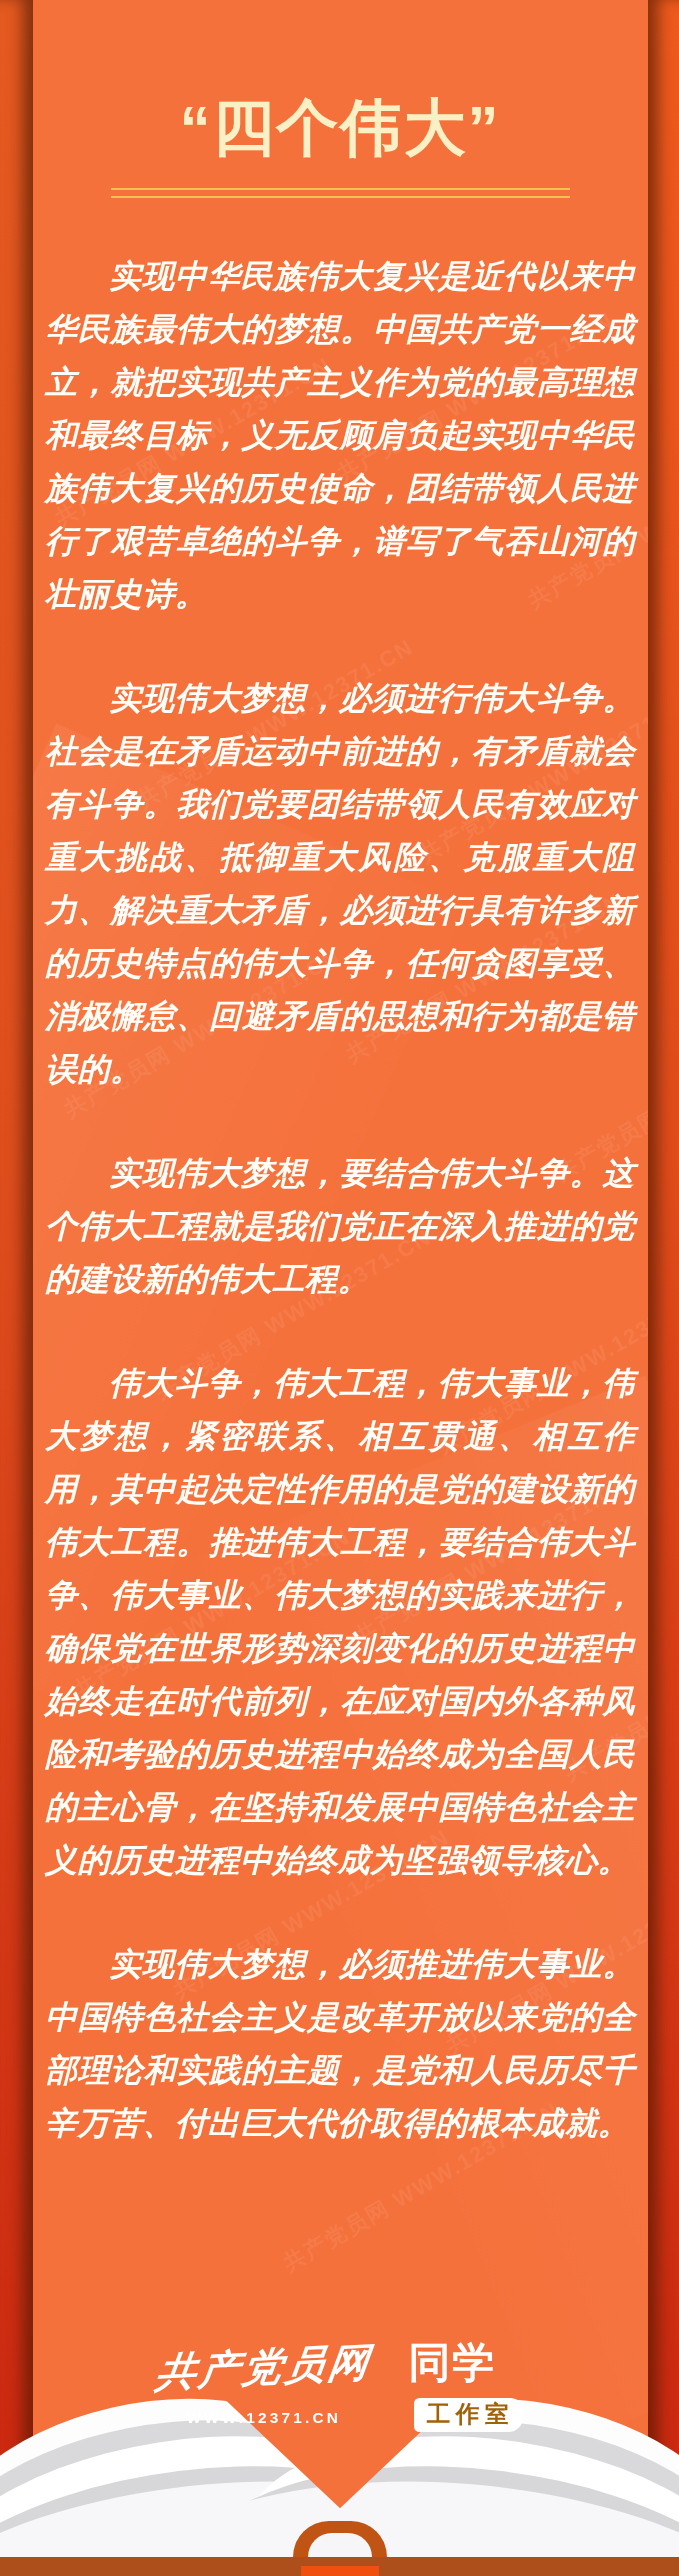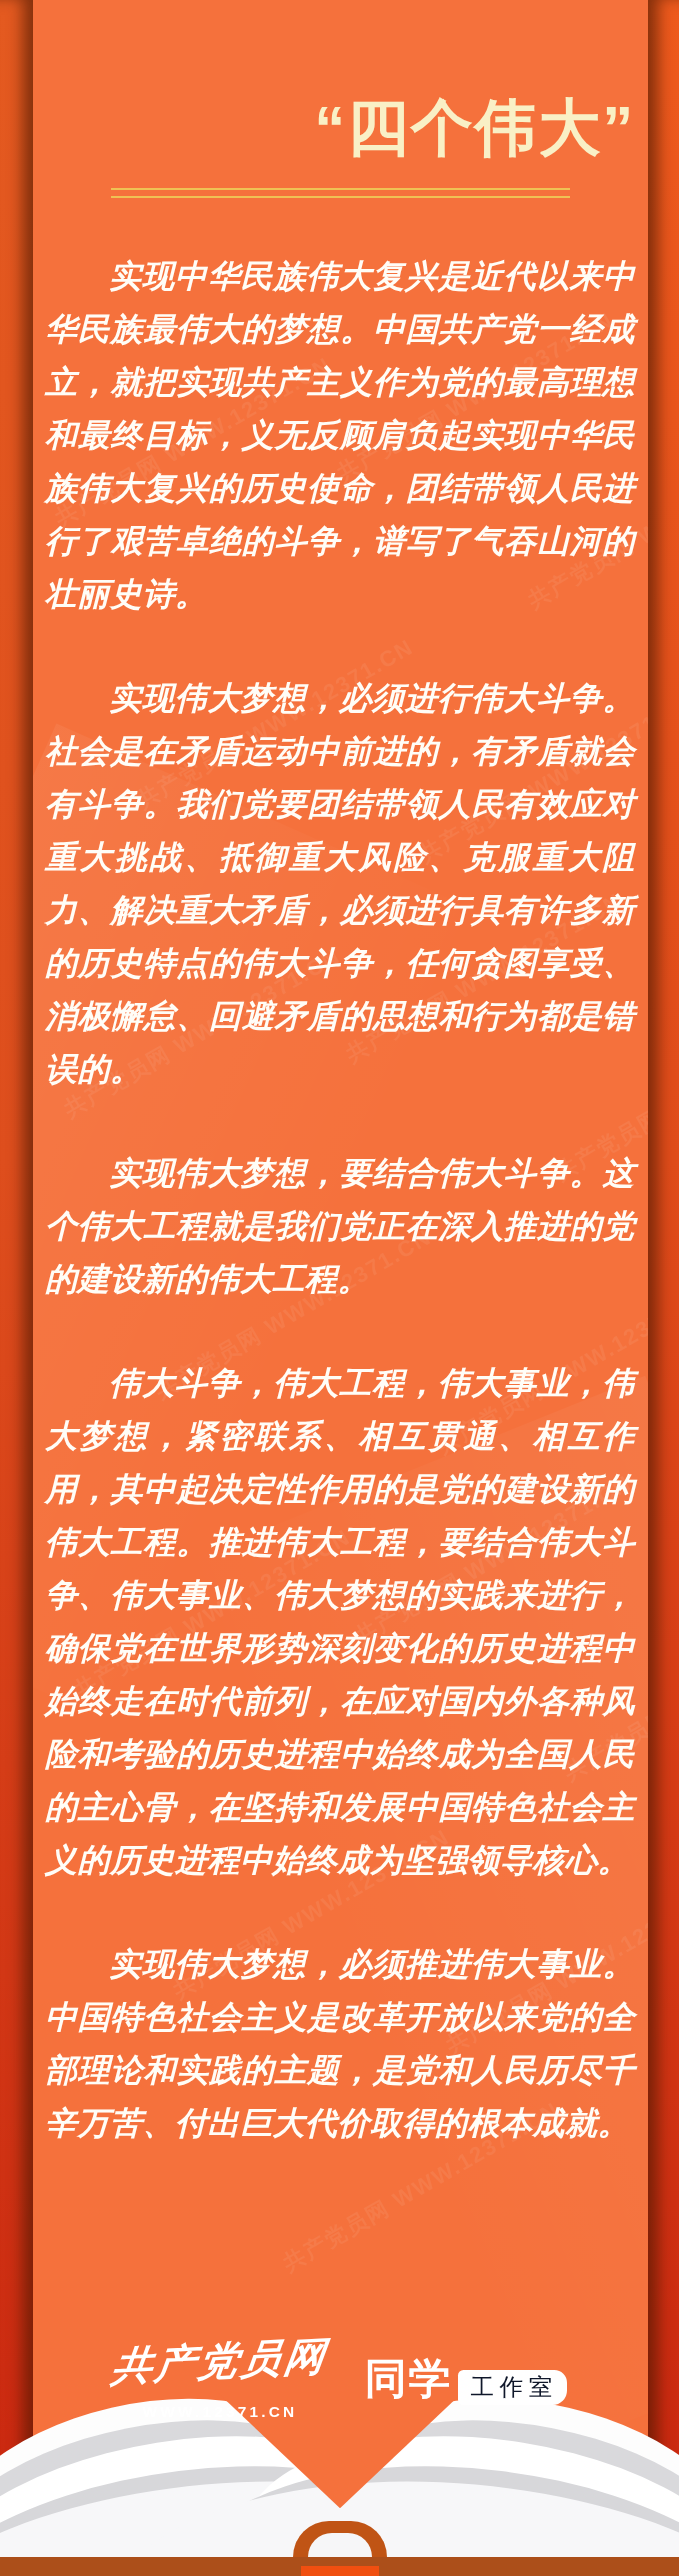--- a/index.html
+++ b/index.html
@@ -37,21 +37,21 @@
   .wm-layer { position:absolute; inset:0; z-index:2; pointer-events:none; }
   .wm {
     position:absolute; white-space:nowrap; color:rgba(255,255,255,.07);
     font-size:22px; font-weight:700; transform:rotate(-30deg); letter-spacing:1.8px;
   }
 
   
   .panel { position:relative; z-index:4; padding:0 45px; width:100%; height:100%; }
 
   .title {
-    margin-top:94px; text-align:right;
+    margin-top:94px; text-align:center;
     font-size:62px; line-height:67px; font-weight:900;
     color:#F9F0C6; letter-spacing:1.8px;
   }
   .divider {
     width:459px; height:10px; margin:27px auto 0;
     border-top:2.7px solid #EFC254; border-bottom:2.7px solid #EFC254;
   }
 
   .content { margin-top:52px;font-style:italic; }
   .content p {
@@ -71,27 +71,27 @@
   .site-logo { text-align:center; color:#fff; }
   .site-logo .cal {
     display:block; font-size:40px; line-height:40px; font-weight:900;
     font-style:italic; transform:skewX(-10deg) rotate(-3deg);
     letter-spacing:2.7px;
   }
   .site-logo .url {
     display:block; margin-top:22px; font-size:15.4px; font-weight:700;
     letter-spacing:3.2px;
   }
-  .studio-logo { display:flex; align-items:flex-start; }
+  .studio-logo { display:flex; align-items:flex-start;flex-direction:column; }
   .studio-logo .big {
     font-size:42px; line-height:44px; font-weight:900; color:#fff; letter-spacing:1.8px;
   }
   .studio-logo .badge {
-    margin:12.7px 0 0 5.5px; background:#fff; color:#0f172a;
-    font-size:23.6px; line-height:23.6px; font-weight:400; letter-spacing:5.5px;
+    margin:12.7px 0 0 5.5px; background:#fff; color:#a16207;
+    font-size:23.6px; line-height:23.6px; font-weight:700; letter-spacing:5.5px;
     padding:5.5px 9px 5.5px 12.7px; border-radius:5.5px 12.7px 14.5px 5.5px;
   }
 
   
   .book { position:absolute; left:0; bottom:0; width:680px; height:186px; overflow:hidden; z-index:5; }
   .book i { position:absolute; display:block; border-radius:50%; }
   
   .lw1 { width:400px; height:218px; left:-64px;  top:14.5px;  background:#FDFDFD; transform:rotate(-13deg); }
   .lw2 { width:454px; height:236px; left:-77px;  top:36px;  background:#D9D9DC; transform:rotate(-11deg); }
   .lw3 { width:527px; height:264px; left:-86px;  top:51px;  background:#FFFFFF; transform:rotate(-9deg); }

